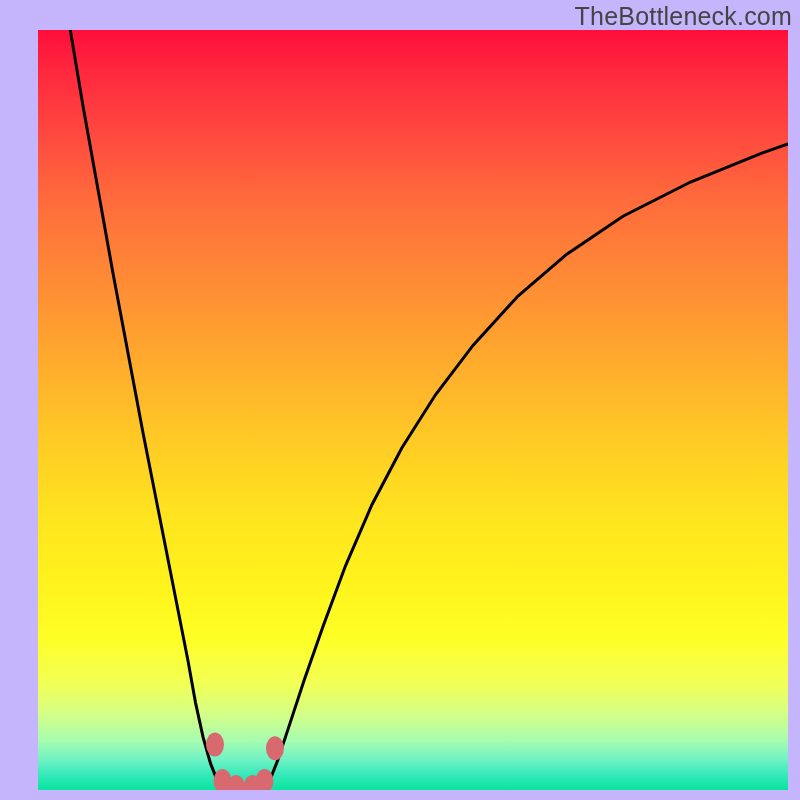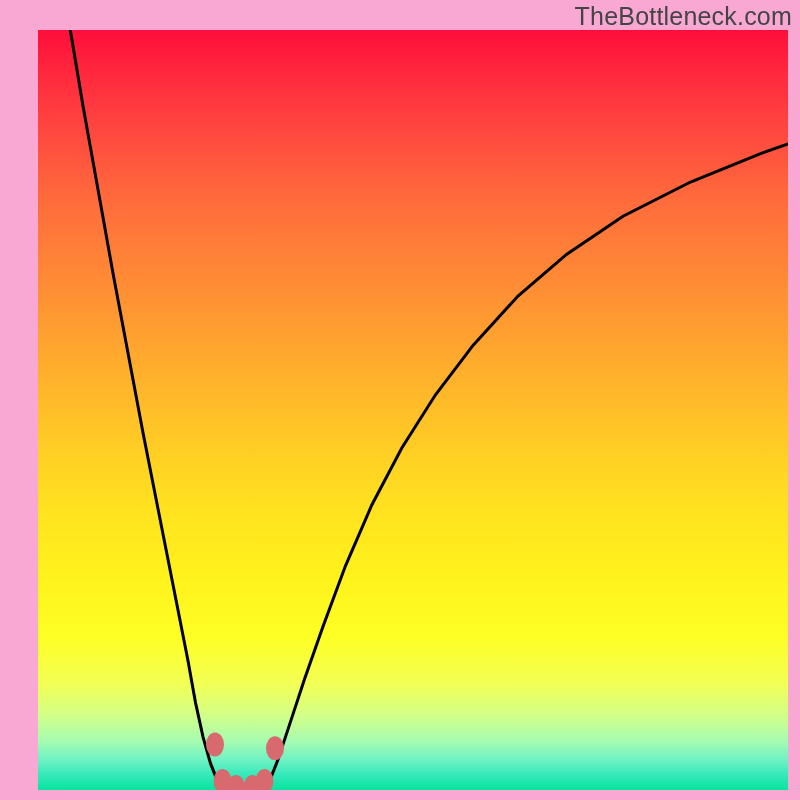--- a/index.html
+++ b/index.html
@@ -10,21 +10,21 @@
     overflow: hidden;
     background: #000;
     font-family: Arial, Helvetica, sans-serif;
   }
   .frame {
     position: absolute;
     left: 0;
     top: 0;
     width: 800px;
     height: 800px;
-    background: #f9a8d4;
+    background: #c4b5fd;
   }
   .watermark {
     position: absolute;
     top: 2px;
     right: 8px;
     color: #444;
     font-size: 25px;
     font-weight: 400;
     letter-spacing: 0.2px;
     user-select: none;

